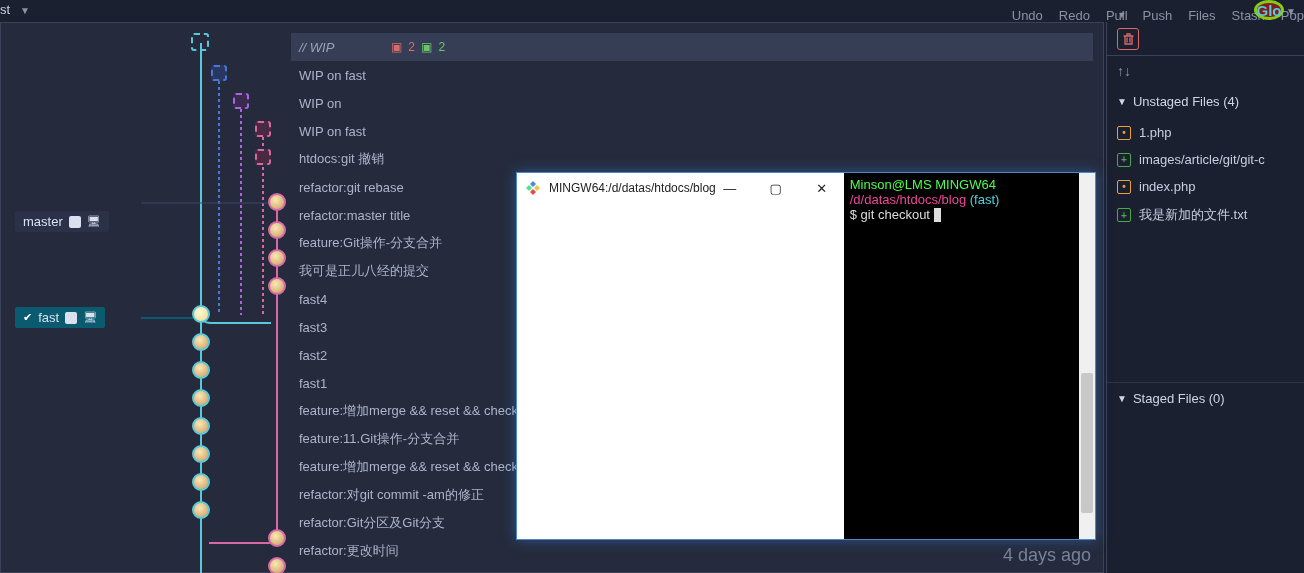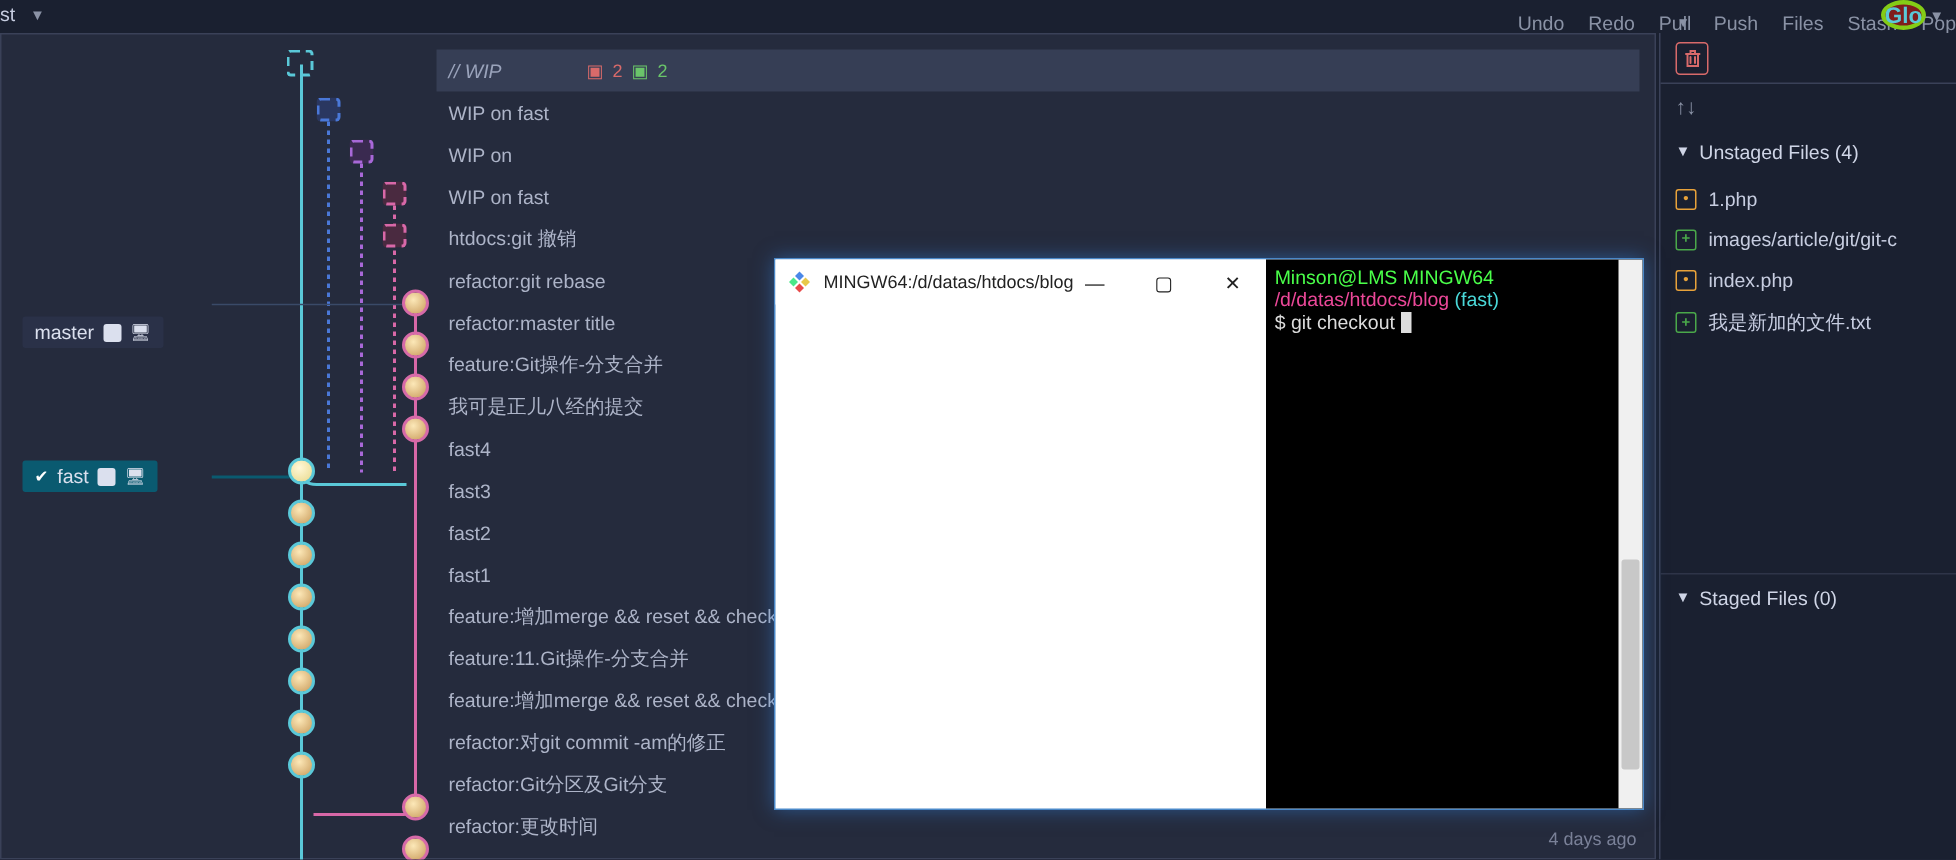--- a/index.html
+++ b/index.html
@@ -23,21 +23,21 @@
 .branch-tag.master { left: 14px; top: 170px; margin-top: 18px; }
 .branch-tag.fast { left: 14px; top: 284px; background: #0a5a70; }
 .branch-tag .check-icon { color:#fff; font-size:11px; }
 .branch-tag .sq-icon { width:12px; height:12px; background:#dbe0ee; border-radius:2px; display:inline-block; }
 
 
 .graph-col { position:absolute; left: 140px; top: 10px; width: 150px; bottom:0; }
 .avatar-node { position:absolute; width:18px; height:18px; border-radius:50%; background:radial-gradient(circle at 40% 35%, #fce8b8, #c89a5a); border:2px solid #d66aa8; }
 .avatar-node.teal-b { border-color:#5ac8d8; }
 
-.timestamp { position:absolute; right: 12px; bottom: 6px; font-size:12px; color:#7a8198; }
+.timestamp { position:absolute; right: 12px; bottom: 6px; font-size:18px; color:#7a8198; }
 
 
 .right-panel { position:absolute; top: 22px; right:0; width: 198px; bottom:0; border-left:1px solid #3a4158; background:#1a2030; }
 .trash-row { height: 34px; border-bottom:1px solid #3a4158; display:flex; align-items:center; padding-left:10px; }
 .trash-btn { width:22px; height:22px; border:1px solid #d86a6a; border-radius:3px; display:flex; align-items:center; justify-content:center; color:#d86a6a; font-size:12px; cursor:pointer; }
 .sort-row { height: 30px; display:flex; align-items:center; padding-left:10px; color:#8a92a5; font-size:14px; }
 .section-header { padding: 8px 10px; font-size:13px; color:#cfd5e6; cursor:pointer; display:flex; align-items:center; gap:6px; border-top:1px solid #2e3448;}
 .section-header.first { border-top:none; }
 .chev { font-size:10px; }
 .file-list { padding: 2px 0; }

